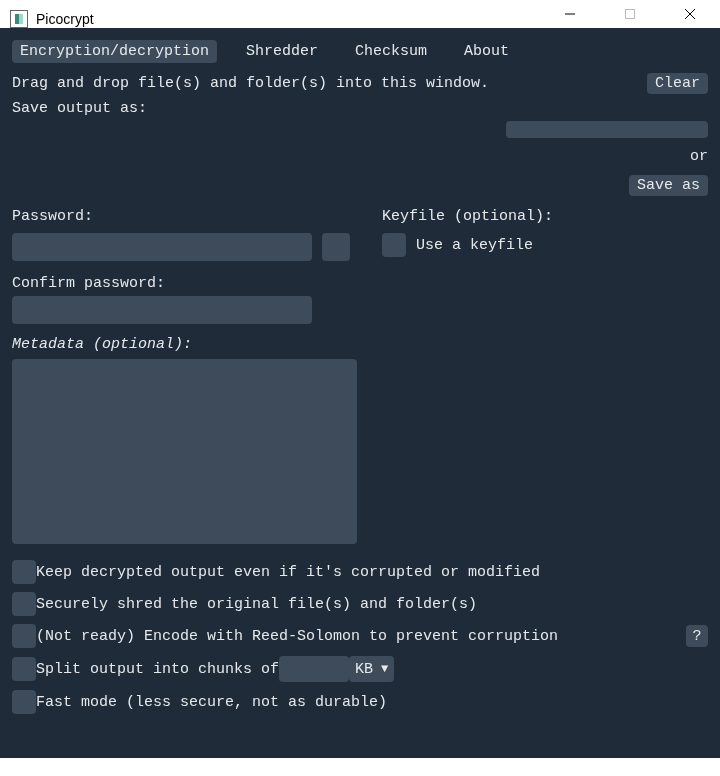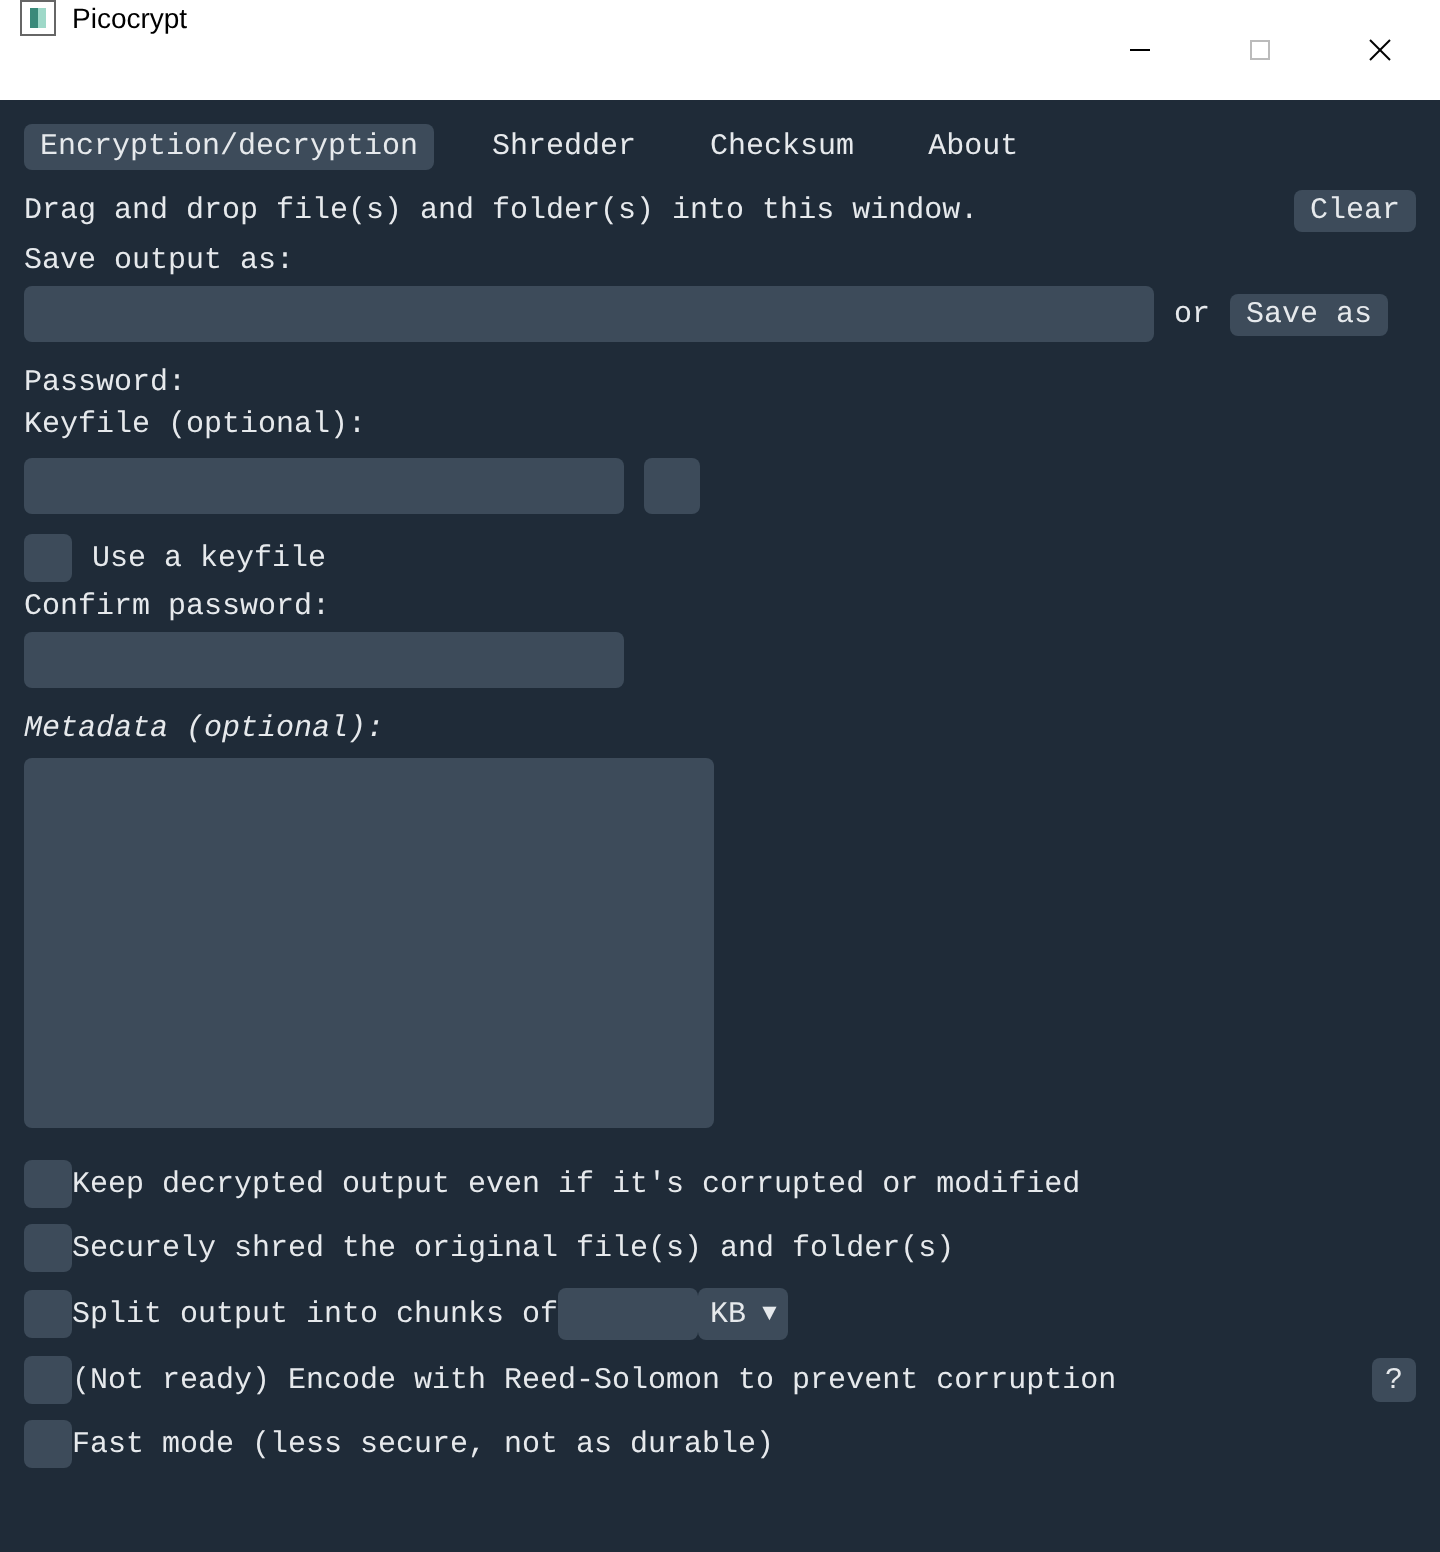--- a/index.html
+++ b/index.html
@@ -3,24 +3,24 @@
 <meta charset="utf-8">
 <style>
   * { box-sizing: border-box; margin: 0; padding: 0; }
   html, body { width: 720px; height: 776px; overflow: hidden; }
   body {
     font-family: "Consolas", "Courier New", monospace;
     font-size: 15px;
     background: #fff;
   }
   .titlebar {
-    height: 50px;
+    height: 28px;
     background: #fff;
     display: flex;
-    align-items: flex-start;
+    align-items: flex-end;
     justify-content: space-between;
     padding-left: 10px;
   }
   .titlebar-left { display: flex; align-items: center; gap: 8px; }
   .app-icon {
     width: 18px; height: 18px;
     border: 1px solid #666;
     display: flex; align-items: center; justify-content: center;
   }
   .app-icon-inner {
@@ -72,25 +72,25 @@
   .input-text {
     background: #3d4b5a;
     border: none;
     border-radius: 4px;
     height: 28px;
     color: #e6e9ec;
     font-family: inherit;
     font-size: 15px;
     padding: 0 6px;
   }
-  .output-row { display: flex; align-items: center; gap: 10px; margin-bottom: 12px; }
+  .output-row { display: flex; align-items: flex-end; gap: 10px; margin-bottom: 12px; flex-direction: column; }
   .output-input { flex: 1; max-width: 565px; }
   .or-text { color: #e6e9ec; }
 
-  .pw-kf-row { display: flex; margin-bottom: 4px; flex-direction: column; }
+  .pw-kf-row { display: flex; margin-bottom: 4px; }
   .pw-col { width: 370px; }
   .kf-col { flex: 1; }
   .pw-input-row { display: flex; gap: 10px; align-items: center; margin-bottom: 10px; }
   .pw-input { width: 300px; }
   .small-box {
     width: 28px; height: 28px;
     background: #3d4b5a;
     border-radius: 4px;
   }
   .checkbox {
@@ -246,31 +246,31 @@
   <div class="opt-row">
     <span class="checkbox"></span>
     <span class="opt-label">Keep decrypted output even if it's corrupted or modified</span>
   </div>
   <div class="opt-row">
     <span class="checkbox"></span>
     <span class="opt-label">Securely shred the original file(s) and folder(s)</span>
   </div>
   <div class="opt-row">
     <span class="checkbox"></span>
+    <span class="opt-label">(Not ready) Encode with Reed-Solomon to prevent corruption</span>
+    <div class="help-btn">?</div>
+  </div>
+  <div class="opt-row">
+    <span class="checkbox"></span>
     <span class="opt-label">Split output into chunks of</span>
     <input class="input-text chunk-input" value="" style="">
     <div class="select">
       <span>KB</span>
       <span class="select-arrow">▼</span>
     </div>
   </div>
   <div class="opt-row">
     <span class="checkbox"></span>
-    <span class="opt-label">(Not ready) Encode with Reed-Solomon to prevent corruption</span>
-    <div class="help-btn">?</div>
-  </div>
-  <div class="opt-row">
-    <span class="checkbox"></span>
     <span class="opt-label">Fast mode (less secure, not as durable)</span>
   </div>
 
 
 </div>
 
 </body></html>

